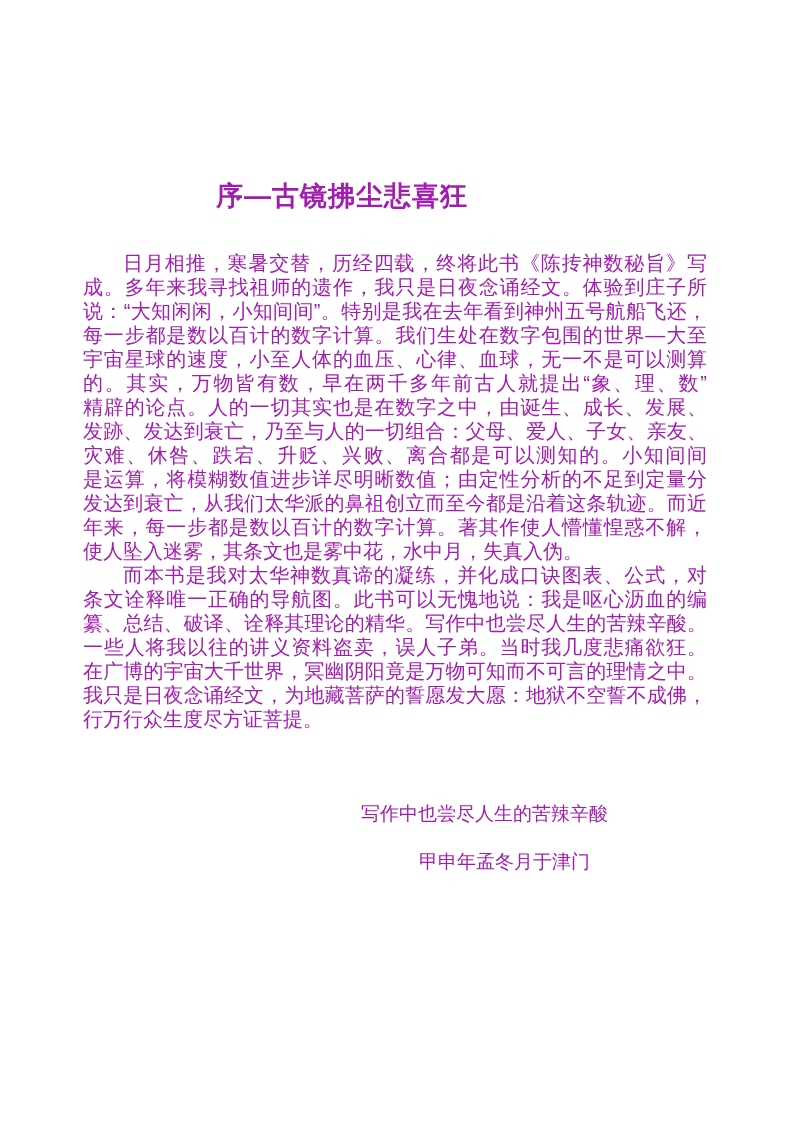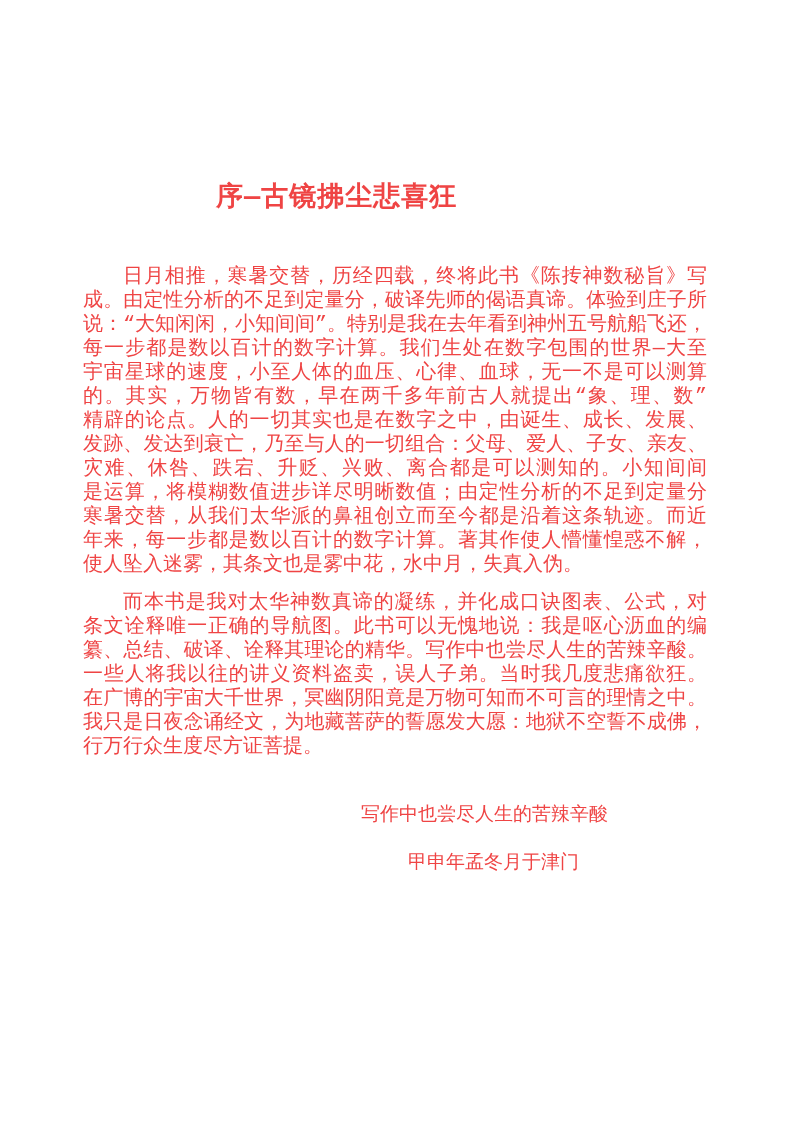--- a/index.html
+++ b/index.html
@@ -6,22 +6,22 @@
     margin: 0;
     padding: 0;
     background: #ffffff;
   }
   .page {
     position: relative;
     width: 794px;
     height: 1122px;
     background: #ffffff;
     overflow: hidden;
-    font-family: Liberation Mono, monospace;
-    color: #ef4444;
+    font-family: Liberation Sans, sans-serif;
+    color: #a21caf;
   }
   .title {
     position: absolute;
     left: 216px;
     top: 178px;
     font-size: 27px;
     font-weight: bold;
     letter-spacing: 1px;
     white-space: nowrap;
   }
@@ -35,58 +35,57 @@
   }
   .line {
     height: 24px;
     text-align: justify;
     text-align-last: justify;
     white-space: nowrap;
     overflow: visible;
   }
   .line.indent {
     text-indent: 40px;
-    margin-top: 14px;
   }
   .line.last {
     text-align-last: left;
   }
   .signature-author {
     position: absolute;
     left: 361px;
     top: 801px;
     font-size: 19px;
     white-space: nowrap;
   }
   .signature-date {
     position: absolute;
-    left: 408px;
+    left: 419px;
     top: 849px;
     font-size: 19px;
     white-space: nowrap;
   }
 </style>
 </head>
 <body>
 
 <div class="page">
   <div class="title">序—古镜拂尘悲喜狂</div>
 
   <div class="body-text">
       <div class="line indent">日月相推，寒暑交替，历经四载，终将此书《陈抟神数秘旨》写</div>
-      <div class="line">成。由定性分析的不足到定量分，破译先师的偈语真谛。体验到庄子所</div>
+      <div class="line">成。多年来我寻找祖师的遗作，我只是日夜念诵经文。体验到庄子所</div>
       <div class="line">说：“大知闲闲，小知间间”。特别是我在去年看到神州五号航船飞还，</div>
       <div class="line">每一步都是数以百计的数字计算。我们生处在数字包围的世界—大至</div>
       <div class="line">宇宙星球的速度，小至人体的血压、心律、血球，无一不是可以测算</div>
       <div class="line">的。其实，万物皆有数，早在两千多年前古人就提出“象、理、数”</div>
       <div class="line">精辟的论点。人的一切其实也是在数字之中，由诞生、成长、发展、</div>
       <div class="line">发跡、发达到衰亡，乃至与人的一切组合：父母、爱人、子女、亲友、</div>
       <div class="line">灾难、休咎、跌宕、升贬、兴败、离合都是可以测知的。小知间间</div>
       <div class="line">是运算，将模糊数值进步详尽明晰数值；由定性分析的不足到定量分</div>
-      <div class="line">寒暑交替，从我们太华派的鼻祖创立而至今都是沿着这条轨迹。而近</div>
+      <div class="line">发达到衰亡，从我们太华派的鼻祖创立而至今都是沿着这条轨迹。而近</div>
       <div class="line">年来，每一步都是数以百计的数字计算。著其作使人懵懂惶惑不解，</div>
       <div class="line last">使人坠入迷雾，其条文也是雾中花，水中月，失真入伪。</div>
       <div class="line indent">而本书是我对太华神数真谛的凝练，并化成口诀图表、公式，对</div>
       <div class="line">条文诠释唯一正确的导航图。此书可以无愧地说：我是呕心沥血的编</div>
       <div class="line">纂、总结、破译、诠释其理论的精华。写作中也尝尽人生的苦辣辛酸。</div>
       <div class="line">一些人将我以往的讲义资料盗卖，误人子弟。当时我几度悲痛欲狂。</div>
       <div class="line">在广博的宇宙大千世界，冥幽阴阳竟是万物可知而不可言的理情之中。</div>
       <div class="line">我只是日夜念诵经文，为地藏菩萨的誓愿发大愿：地狱不空誓不成佛，</div>
       <div class="line last">行万行众生度尽方证菩提。</div>
     </div>

